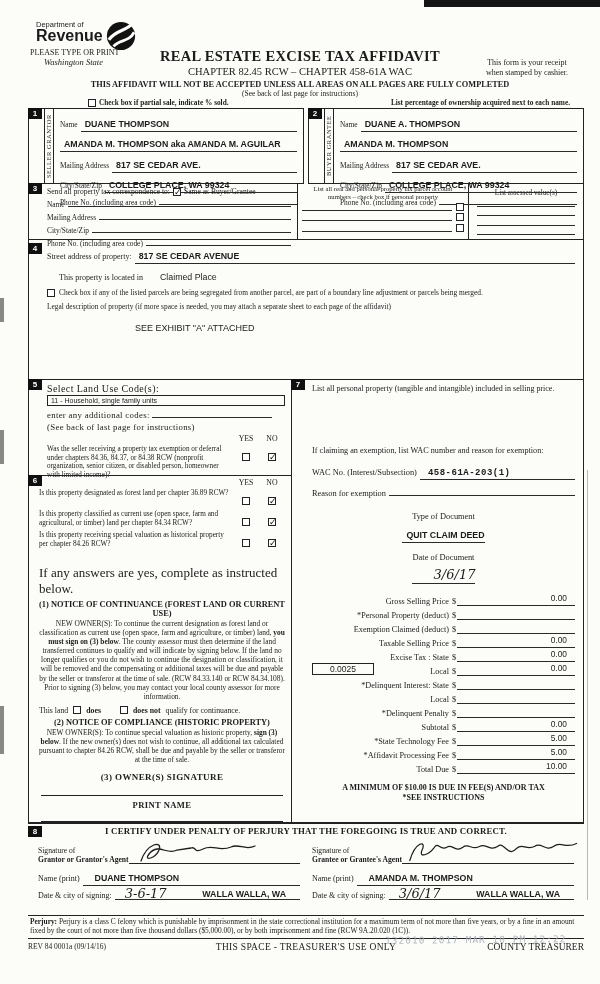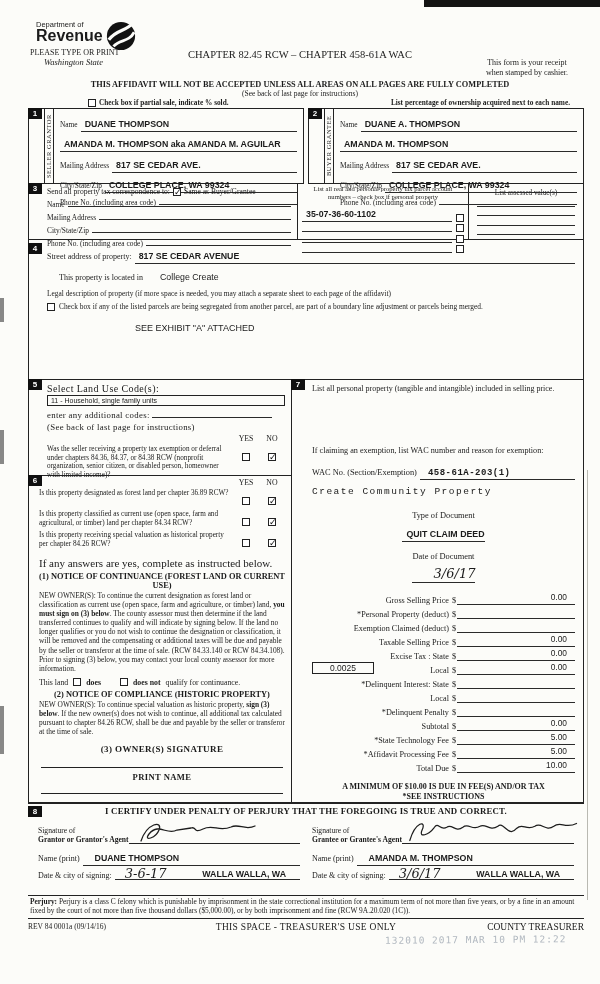--- a/index.html
+++ b/index.html
@@ -79,23 +79,23 @@
   .addl { font-size:8.8px; margin-top:2px; display:flex; align-items:baseline; gap:2px; letter-spacing:.3px;}
   .addl .fill { max-width:120px; }
   .seeback5 { font-size:8.8px; margin-top:2px; letter-spacing:.3px; }
   .yn-head { display:flex; justify-content:flex-end; font-size:7.8px; font-weight:normal; margin-top:2px; }
   .yn-head span { width:26px; text-align:center; }
   .qrow { display:flex; align-items:flex-start; margin-top:2px; }
   .q-text { flex:1; font-size:7.2px; line-height:8.6px; padding-right:2px; }
   .q-cell { width:26px; text-align:center; padding-top:1px; }
 
   .sec6 { border:1px solid #222; border-top:none; flex:1; position:relative; padding:2px 6px 0 10px; }
-  .ifyes { font-size:11px; margin-top:7px; }
+  .ifyes { font-size:13px; margin-top:15px; }
   .n-title { font-size:8.4px; font-weight:bold; text-align:center; margin-top:3px; }
-  .n-body { font-size:7.4px; line-height:9.1px; text-align:left; margin-top:1px; }
+  .n-body { font-size:7.4px; line-height:9.1px; text-align:center; margin-top:1px; }
   .thisland { display:flex; align-items:center; gap:5px; font-size:7.8px; margin-top:5px; }
   .dep-row { display:flex; gap:24px; margin-top:14px; padding:0 4px; }
   .dep-left { flex:1.8; } .dep-right { flex:1; }
   .dep-line { border-top:1px solid #222; }
   .dep-cap { text-align:center; font-size:8px; letter-spacing:.5px; margin-top:1px; }
   .sig3 { text-align:center; font-size:9px; font-weight:bold; margin-top:8px; letter-spacing:.4px; }
   .wide-line { border-bottom:1px solid #222; height:14px; margin:0 2px; }
   .printname { text-align:center; font-size:8.6px; font-weight:bold; margin-top:4px; letter-spacing:.4px; }
 
   .sec7 { flex:1; border:1px solid #222; border-top:none; border-left:none; position:relative; padding:4px 8px 0 20px; }
@@ -159,20 +159,21 @@
           <circle cx="17" cy="17" r="15" fill="#121212"></circle>
           <path d="M4 21 C 12 10, 22 12, 29 4" stroke="#fcfcf9" stroke-width="3.4" fill="none"></path>
           <path d="M9 28 C 16 20, 25 24, 31 13" stroke="#fcfcf9" stroke-width="3" fill="none"></path>
         </svg>
       </span>
     </div>
     <div class="logo-state">Washington State</div>
   </div>
 
   <div class="title-block">
+    <div class="title">REAL ESTATE EXCISE TAX AFFIDAVIT</div>
     <div class="subtitle">CHAPTER 82.45 RCW – CHAPTER 458-61A WAC</div>
   </div>
   <div class="please">PLEASE TYPE OR PRINT</div>
   <div class="receipt">
     <div>This form is your receipt</div>
     <div>when stamped by cashier.</div>
   </div>
   <div class="warning">THIS AFFIDAVIT WILL NOT BE ACCEPTED UNLESS ALL AREAS ON ALL PAGES ARE FULLY COMPLETED</div>
   <div class="seeback">(See back of last page for instructions)</div>
   <div class="partial">
@@ -261,24 +262,20 @@
             <span class="fill"></span>
           </div>
         <div class="fline">
             <span class="lbl">Phone No. (including area code)</span>
             <span class="fill"></span>
           </div>
       </div>
       <div class="parcels">
         <div class="parcel-head">List all real and personal property tax parcel account numbers – check box if personal property</div>
         <div class="prow">
-            <span class="fill"><span class="val">35-07-36-60-1102</span></span>
-            <span class="cb"></span>
-          </div>
-        <div class="prow">
             <span class="fill"></span>
             <span class="cb"></span>
           </div>
         <div class="prow">
             <span class="fill"></span>
             <span class="cb"></span>
           </div>
         <div class="prow">
             <span class="fill"></span>
             <span class="cb"></span>
@@ -294,28 +291,28 @@
     </div>
 
     <div class="sec4">
       <div class="badge" style="left:-1px;top:3px;">4</div>
       <div class="fline" style="margin-top:1px;">
         <span class="lbl" style="font-size:8px;">Street address of property:</span>
         <span class="fill"><span class="val">817 SE CEDAR AVENUE</span></span>
       </div>
       <div class="fline">
         <span class="lbl" style="font-size:8px;margin-left:12px;">This property is located in</span>
-        <span style="flex:1;"><span class="val-reg" style="padding-left:14px;">College Create</span></span>
-      </div>
-      <div class="small-line" style="margin-top:5px;">
-        <span>Legal description of property (if more space is needed, you may attach a separate sheet to each page of the affidavit)</span>
+        <span style="flex:1;"><span class="val-reg" style="padding-left:14px;">Claimed Place</span></span>
       </div>
       <div class="small-line">
         <span class="cb"></span>
         <span>Check box if any of the listed parcels are being segregated from another parcel, are part of a boundary line adjustment or parcels being merged.</span>
+      </div>
+      <div class="small-line" style="margin-top:5px;">
+        <span>Legal description of property (if more space is needed, you may attach a separate sheet to each page of the affidavit)</span>
       </div>
       <div class="exhibit">SEE EXHIBIT "A" ATTACHED</div>
     </div>
 
     <div class="r4">
       <div class="left-col">
         <div class="sec5">
           <div class="badge" style="left:-1px;top:-1px;">5</div>
           <div class="sec5-title">Select Land Use Code(s):</div>
           <div class="code-box"><span>11 - Household, single family units</span></div>
@@ -374,24 +371,27 @@
           <div class="printname">PRINT NAME</div>
           <div class="wide-line" style="height:12px;"></div>
         </div>
       </div>
 
       <div class="sec7">
         <div class="badge" style="left:-1px;top:-1px;">7</div>
         <div class="sec7-intro">List all  personal property (tangible and intangible) included in selling price.</div>
         <div class="exemption-intro">If claiming an exemption, list WAC number and reason for exemption:</div>
         <div class="s7line">
-          <span class="s7lbl">WAC No. (Section/Exemption)</span>
+          <span class="s7lbl">WAC No. (Interest/Subsection)</span>
           <span class="fill" style="max-width:170px;"><span class="wacval">458-61A-203(1)</span></span>
         </div>
-        <div class="create">Create Community Property</div>
+        <div class="s7line">
+          <span class="s7lbl">Reason for exemption</span>
+          <span class="fill"></span>
+        </div>
         <div class="docline" style="margin-top:14px;">
           <span class="s7lbl">Type of Document</span>
           <span class="fill"><span class="val">QUIT CLAIM DEED</span></span>
         </div>
         <div class="docline">
           <span class="s7lbl">Date of Document</span>
           <span class="fill"><span class="handwrite">3/6/17</span></span>
         </div>
 
         <div class="fees">

